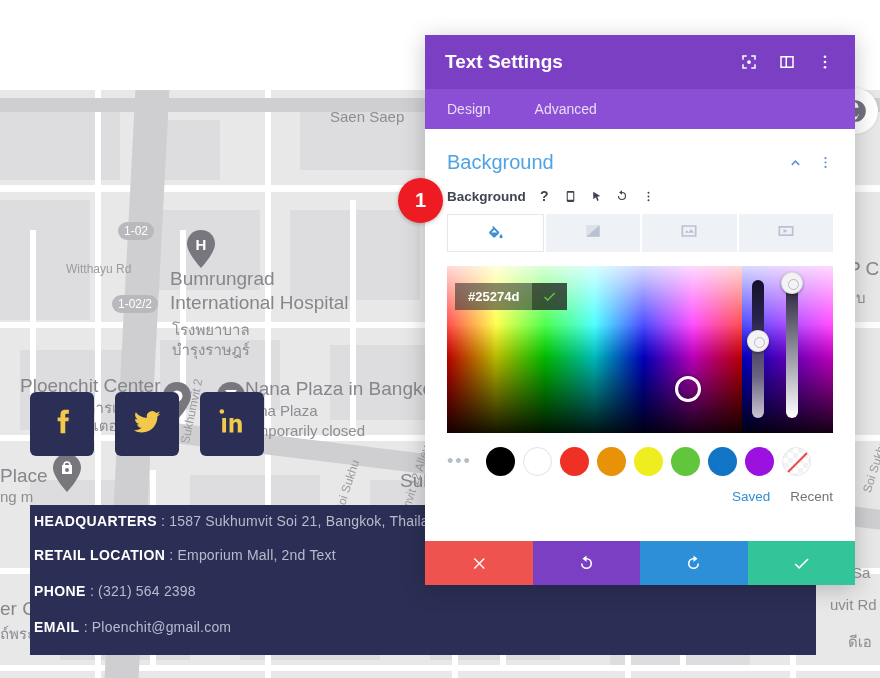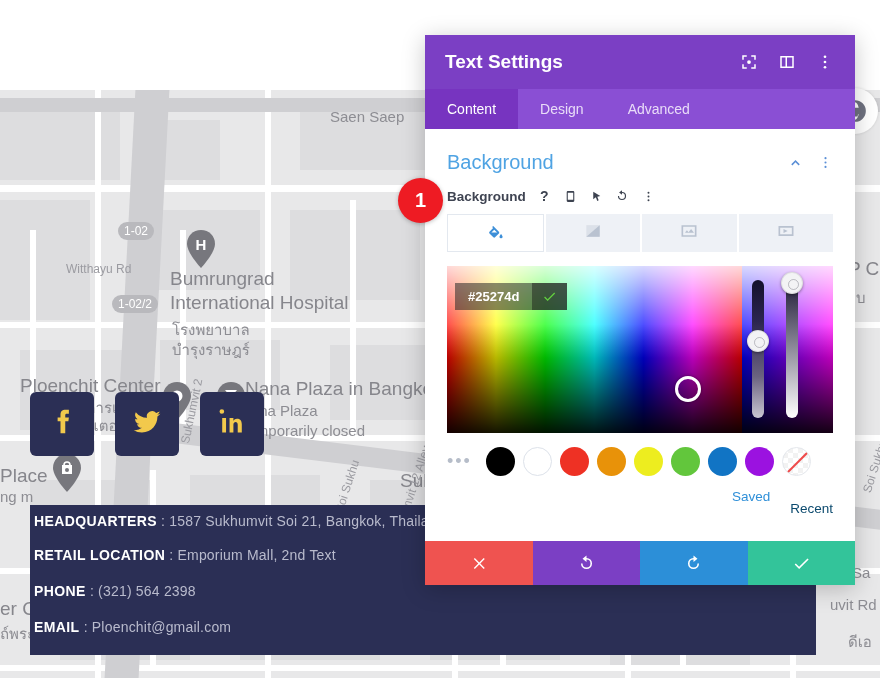--- a/index.html
+++ b/index.html
@@ -216,21 +216,21 @@
   }
   .swatch.none::after {
     content:""; position: absolute; left: -4px; top: 13px;
     width: 38px; height: 2px; background: #ef4a4a; transform: rotate(-45deg);
   }
 
   .saved-row {
     display: flex; justify-content: flex-end; gap: 20px; margin-top: 13px;
   }
   .saved-link { font-size: 13.5px; color: #2f8fd8; font-weight: normal; cursor: pointer; }
-  .saved-link.muted { color: #0c4a6e; font-weight: normal; margin-top: 12px; }
+  .saved-link.muted { color: #737373; font-weight: normal; }
 
   .modal-footer { height: 44px; display: flex; flex-shrink: 0; }
   .fbtn {
     flex: 1; display: flex; align-items: center; justify-content: center; cursor: pointer;
   }
   .fbtn svg { fill: #ffffff; }
   .fbtn.cancel { background: #ef5350; }
   .fbtn.undo   { background: #7b3fc4; }
   .fbtn.redo   { background: #2c8fd8; }
   .fbtn.save   { background: #33c49a; }
@@ -420,21 +420,20 @@
           <svg viewBox="0 0 24 24" width="18" height="18">
               <circle cx="12" cy="5" r="1.8"></circle>
               <circle cx="12" cy="12" r="1.8"></circle>
               <circle cx="12" cy="19" r="1.8"></circle>
             </svg>
         </div>
       </div>
     </div>
 
     <div class="tabs">
-      <div class="tab active">Content</div>
       <div class="tab">Design</div>
       <div class="tab">Advanced</div>
     </div>
 
     <div class="modal-body">
 
       <div class="section-head">
         <div class="section-title">Background</div>
         <div class="section-ctrls">
           <span class="chev">

